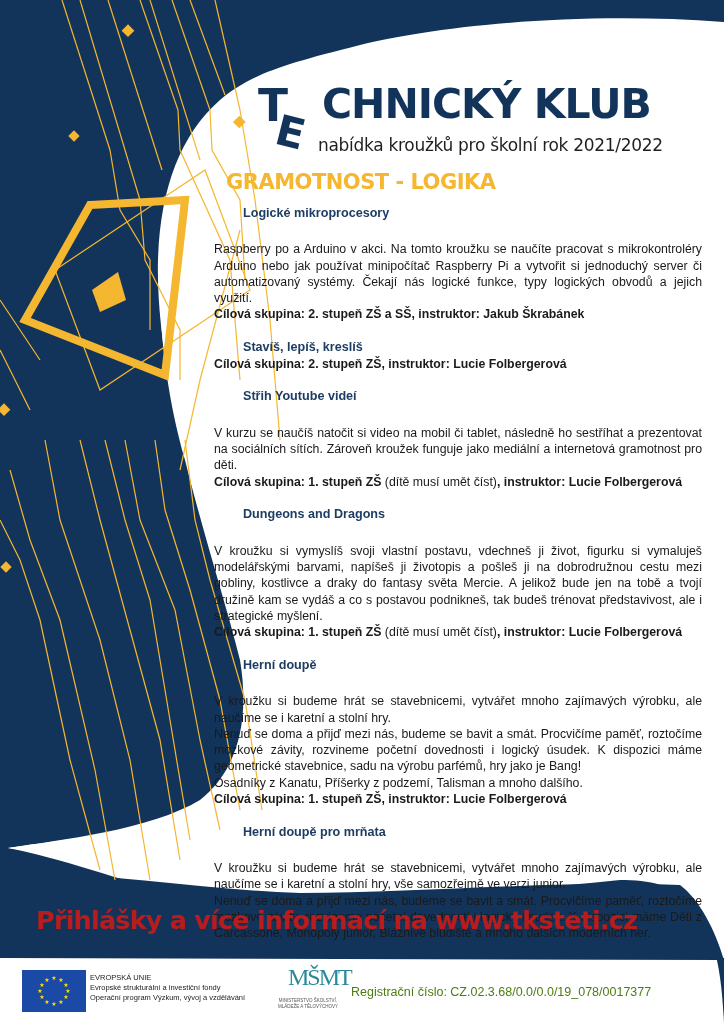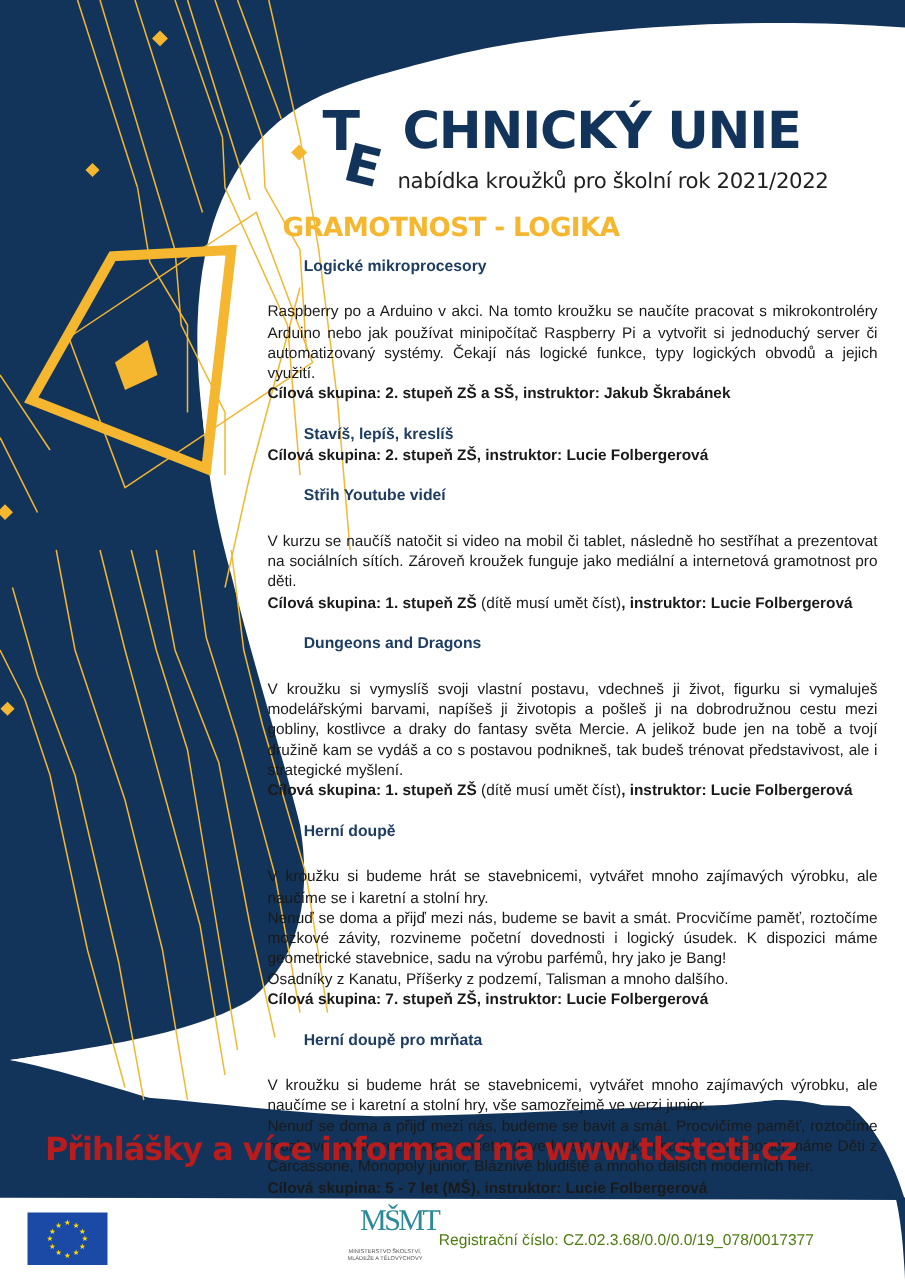--- a/index.html
+++ b/index.html
@@ -70,21 +70,21 @@
   <rect x="124" y="26" width="9" height="9" fill="#f5b630" transform="rotate(45 128 30)"></rect>
   <rect x="235" y="118" width="9" height="9" fill="#f5b630" transform="rotate(45 240 122)"></rect>
   <rect x="70" y="132" width="8" height="8" fill="#f5b630" transform="rotate(45 74 136)"></rect>
   <rect x="0" y="405" width="9" height="9" fill="#f5b630" transform="rotate(45 4 409)"></rect>
   <rect x="2" y="563" width="8" height="8" fill="#f5b630" transform="rotate(45 6 567)"></rect>
 </svg>
 
 <div>
   <span class="title-te-t" style="left:258px;top:80px;position:absolute;">T</span>
   <span class="title-te-e" style="left:276px;top:108px;position:absolute;">E</span>
-  <span class="title-main">CHNICKÝ UNIE</span>
+  <span class="title-main">CHNICKÝ KLUB</span>
 </div>
 <div class="subtitle">nabídka kroužků pro školní rok 2021/2022</div>
 <div class="section-heading">GRAMOTNOST - LOGIKA</div>
 
 <div class="content">
   <div class="course">
     <div class="course-title">Logické mikroprocesory</div>
     <div class="course-desc">
       <p>Raspberry po a Arduino v akci. Na tomto kroužku se naučíte pracovat s mikrokontroléry Arduino nebo jak používat minipočítač Raspberry Pi a vytvořit si jednoduchý server či automatizovaný systémy. Čekají nás logické funkce, typy logických obvodů a jejich využití.</p>
     </div>
@@ -112,30 +112,29 @@
     <div class="course-target"><span>Cílová skupina: 1. stupeň ZŠ</span><span class="note"> (dítě musí umět číst)</span><span>, instruktor: Lucie Folbergerová</span></div>
   </div>
 
   <div class="course">
     <div class="course-title">Herní doupě</div>
     <div class="course-desc">
       <p>V kroužku si budeme hrát se stavebnicemi, vytvářet mnoho zajímavých výrobku, ale naučíme se i karetní a stolní hry.</p>
       <p>Nenuď se doma a přijď mezi nás, budeme se bavit a smát. Procvičíme paměť, roztočíme mozkové závity, rozvineme početní dovednosti i logický úsudek. K dispozici máme geometrické stavebnice, sadu na výrobu parfémů, hry jako je Bang!</p>
       <p>Osadníky z Kanatu, Příšerky z podzemí, Talisman a mnoho dalšího.</p>
     </div>
-    <div class="course-target"><span>Cílová skupina: 7. stupeň ZŠ, instruktor: Lucie Folbergerová</span></div>
+    <div class="course-target"><span>Cílová skupina: 1. stupeň ZŠ, instruktor: Lucie Folbergerová</span></div>
   </div>
 
   <div class="course">
     <div class="course-title">Herní doupě pro mrňata</div>
     <div class="course-desc">
       <p>V kroužku si budeme hrát se stavebnicemi, vytvářet mnoho zajímavých výrobku, ale naučíme se i karetní a stolní hry, vše samozřejmě ve verzi junior.</p>
       <p>Nenuď se doma a přijď mezi nás, budeme se bavit a smát. Procvičíme paměť, roztočíme mozkové závity, rozvineme početní dovednosti i logický úsudek. K dispozici máme Děti z Carcassone, Monopoly junior, Bláznivé bludiště a mnoho dalších moderních her.</p>
     </div>
-    <div class="course-target"><span>Cílová skupina: 5 - 7 let (MŠ), instruktor: Lucie Folbergerová</span></div>
   </div>
 </div>
 
 <div class="footer-cta">Přihlášky a více informací na www.tksteti.cz</div>
 
 <div class="logos">
   <div class="eu-flag">
     <svg width="64" height="42" viewBox="0 0 64 42">
       <g fill="#ffdd00" font-size="6" font-family="DejaVu Sans, sans-serif" text-anchor="middle">
         <text x="32" y="10">★</text>
@@ -146,20 +145,25 @@
           <text x="39" y="34">★</text>
           <text x="32" y="36">★</text>
           <text x="25" y="34">★</text>
         <text x="20" y="29">★</text>
           <text x="18" y="23">★</text>
           <text x="20" y="17">★</text>
           <text x="25" y="12">★</text>
       </g>
     </svg>
   </div>
+  <div class="eu-text">
+    <div>EVROPSKÁ UNIE</div>
+    <div>Evropské strukturální a investiční fondy</div>
+    <div>Operační program Výzkum, vývoj a vzdělávání</div>
+  </div>
   <div class="msmt-logo">
     <div class="msmt-mark">MŠMT</div>
     <div class="msmt-caption">
       <div>MINISTERSTVO ŠKOLSTVÍ,</div>
       <div>MLÁDEŽE A TĚLOVÝCHOVY</div>
     </div>
   </div>
   <div class="reg-number">Registrační číslo: CZ.02.3.68/0.0/0.0/19_078/0017377</div>
 </div>
 

